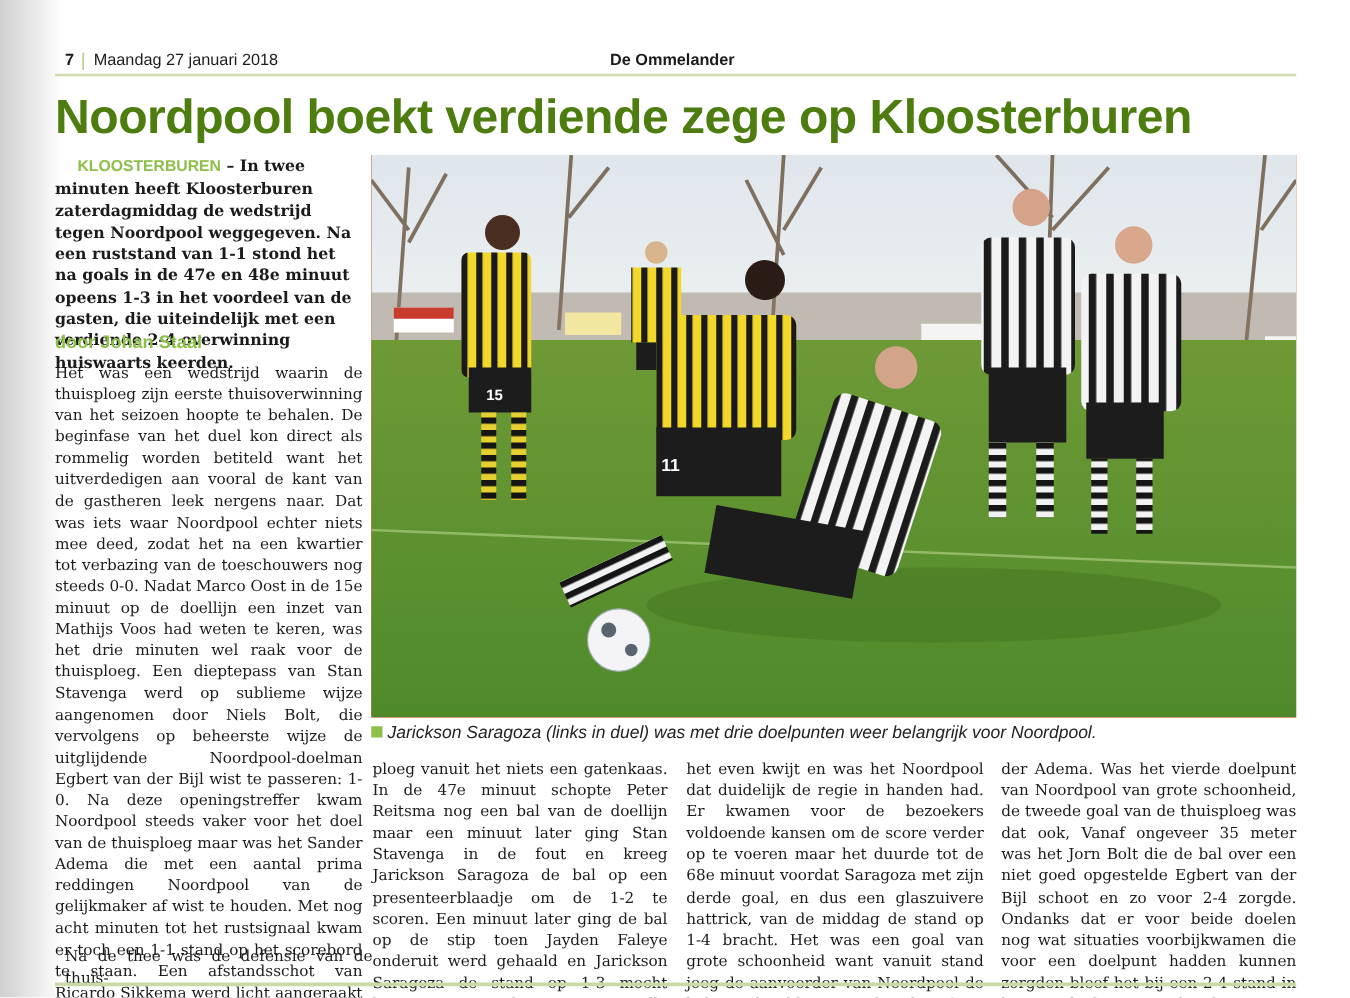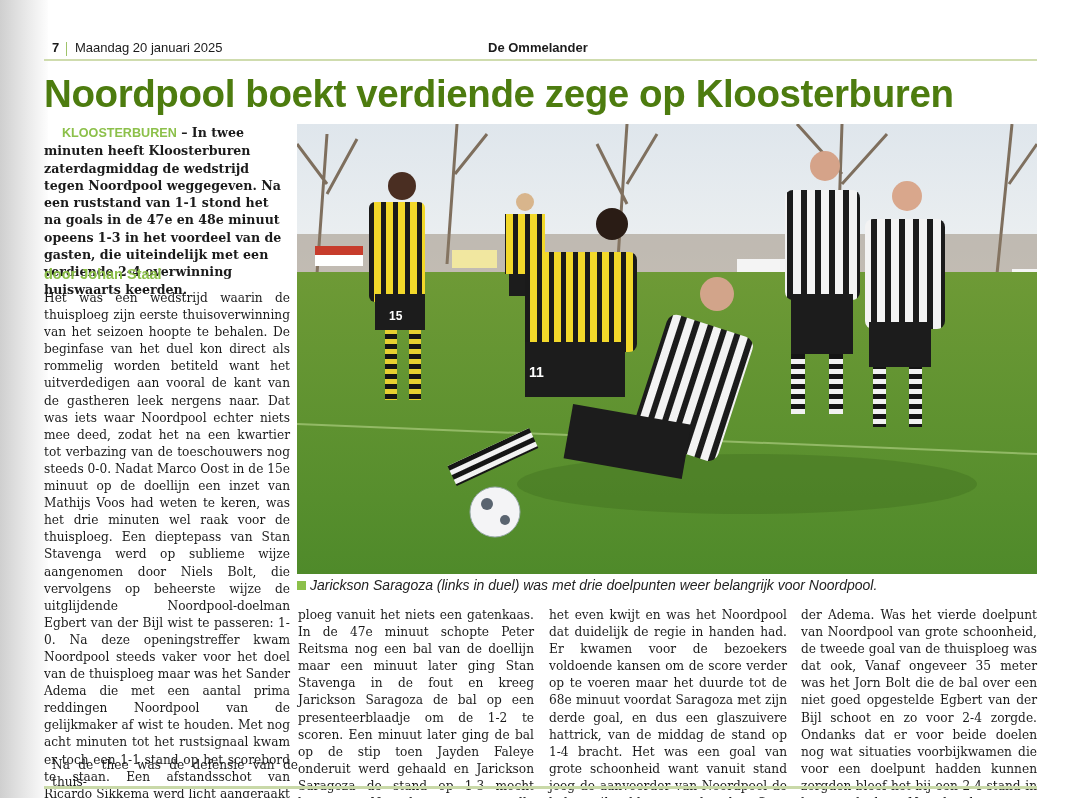--- a/index.html
+++ b/index.html
@@ -27,21 +27,21 @@
   .rule-bot{position:absolute;left:44px;top:786px;width:993px;height:3px;background:#c9d9a8;}
 </style>
 </head>
 <body>
 
 <div class="shade"></div>
 
 <div class="masthead">
   <span class="pagenum">7</span>
   <span class="sep"></span>
-  <span class="date">Maandag 20 januari 2025</span>
+  <span class="date">Maandag 27 januari 2018</span>
   <span class="paper">De Ommelander</span>
 </div>
 <div class="rule-top"></div>
 
 <h1 class="headline" style="margin:0;">Noordpool boekt verdiende zege op Kloosterburen</h1>
 
 <div class="intro"><span class="dateline">KLOOSTERBUREN</span><span> – In twee minuten heeft Kloosterburen zaterdagmiddag de wedstrijd tegen Noordpool weggegeven. Na een ruststand van 1-1 stond het na goals in de 47e en 48e minuut opeens 1-3 in het voordeel van de gasten, die uiteindelijk met een verdiende 2-4 overwinning huiswaarts keerden.</span></div>
 
 <div class="byline">door Johan Staal</div>
 

